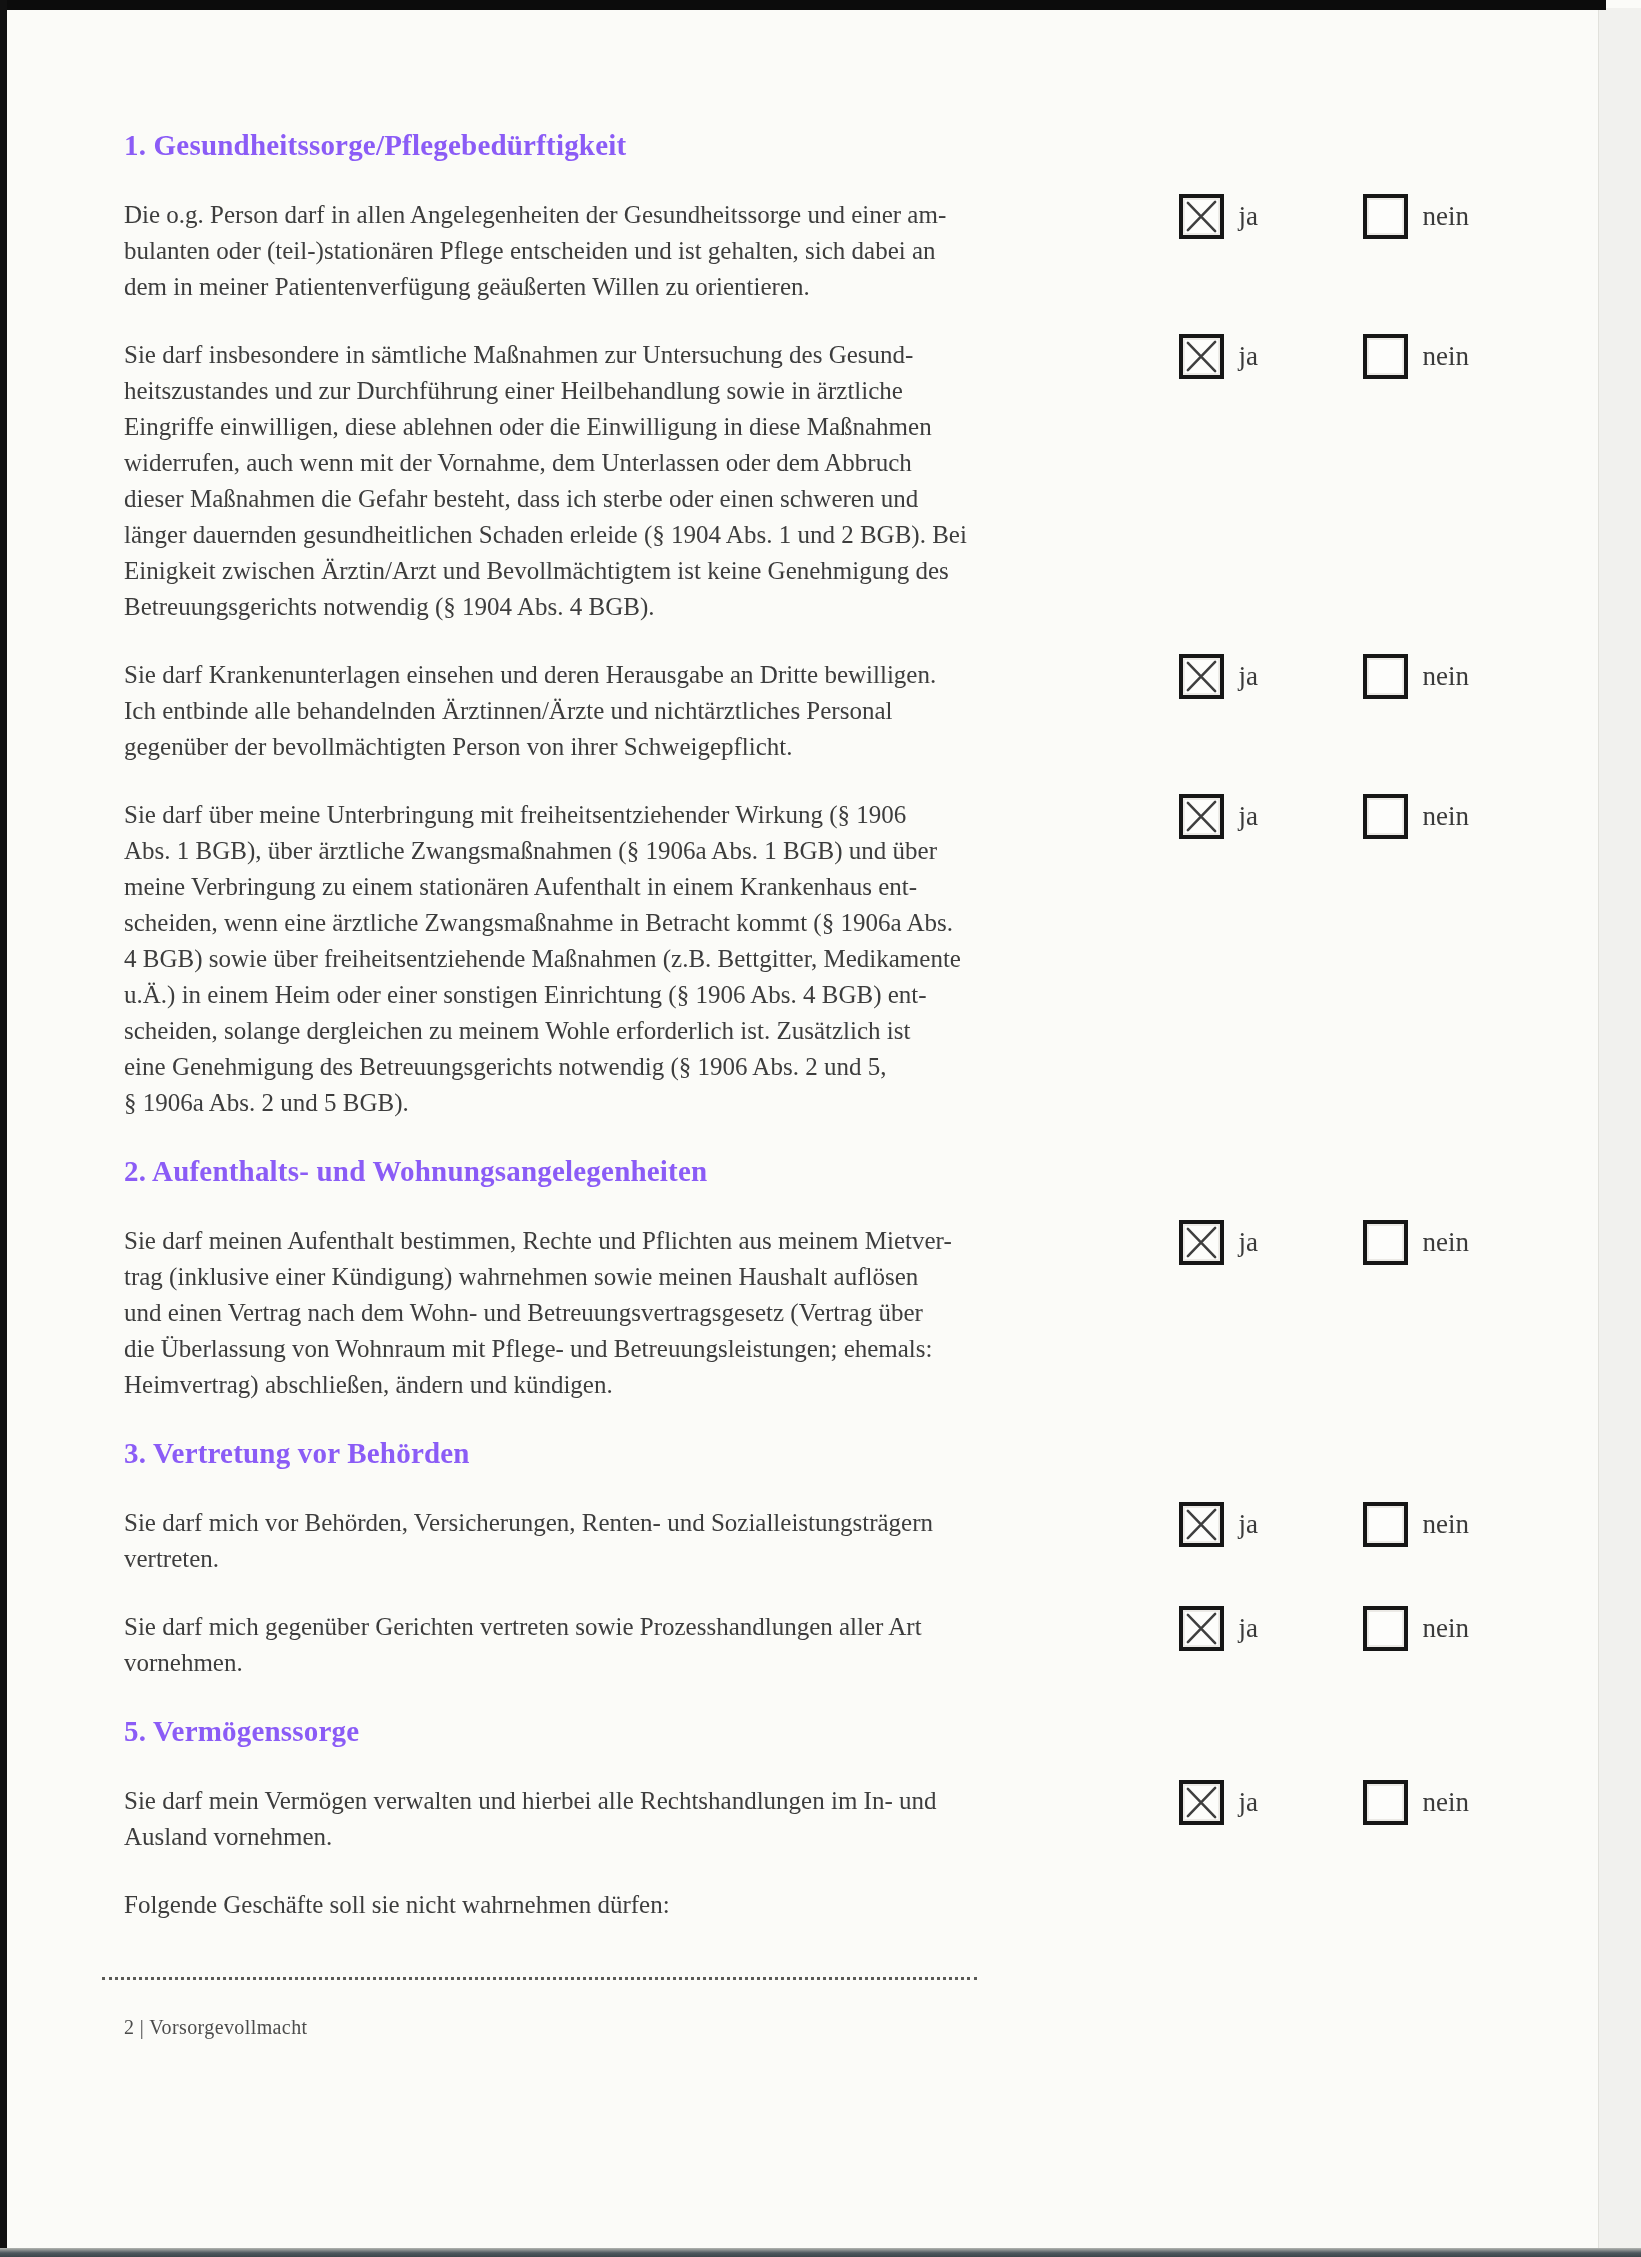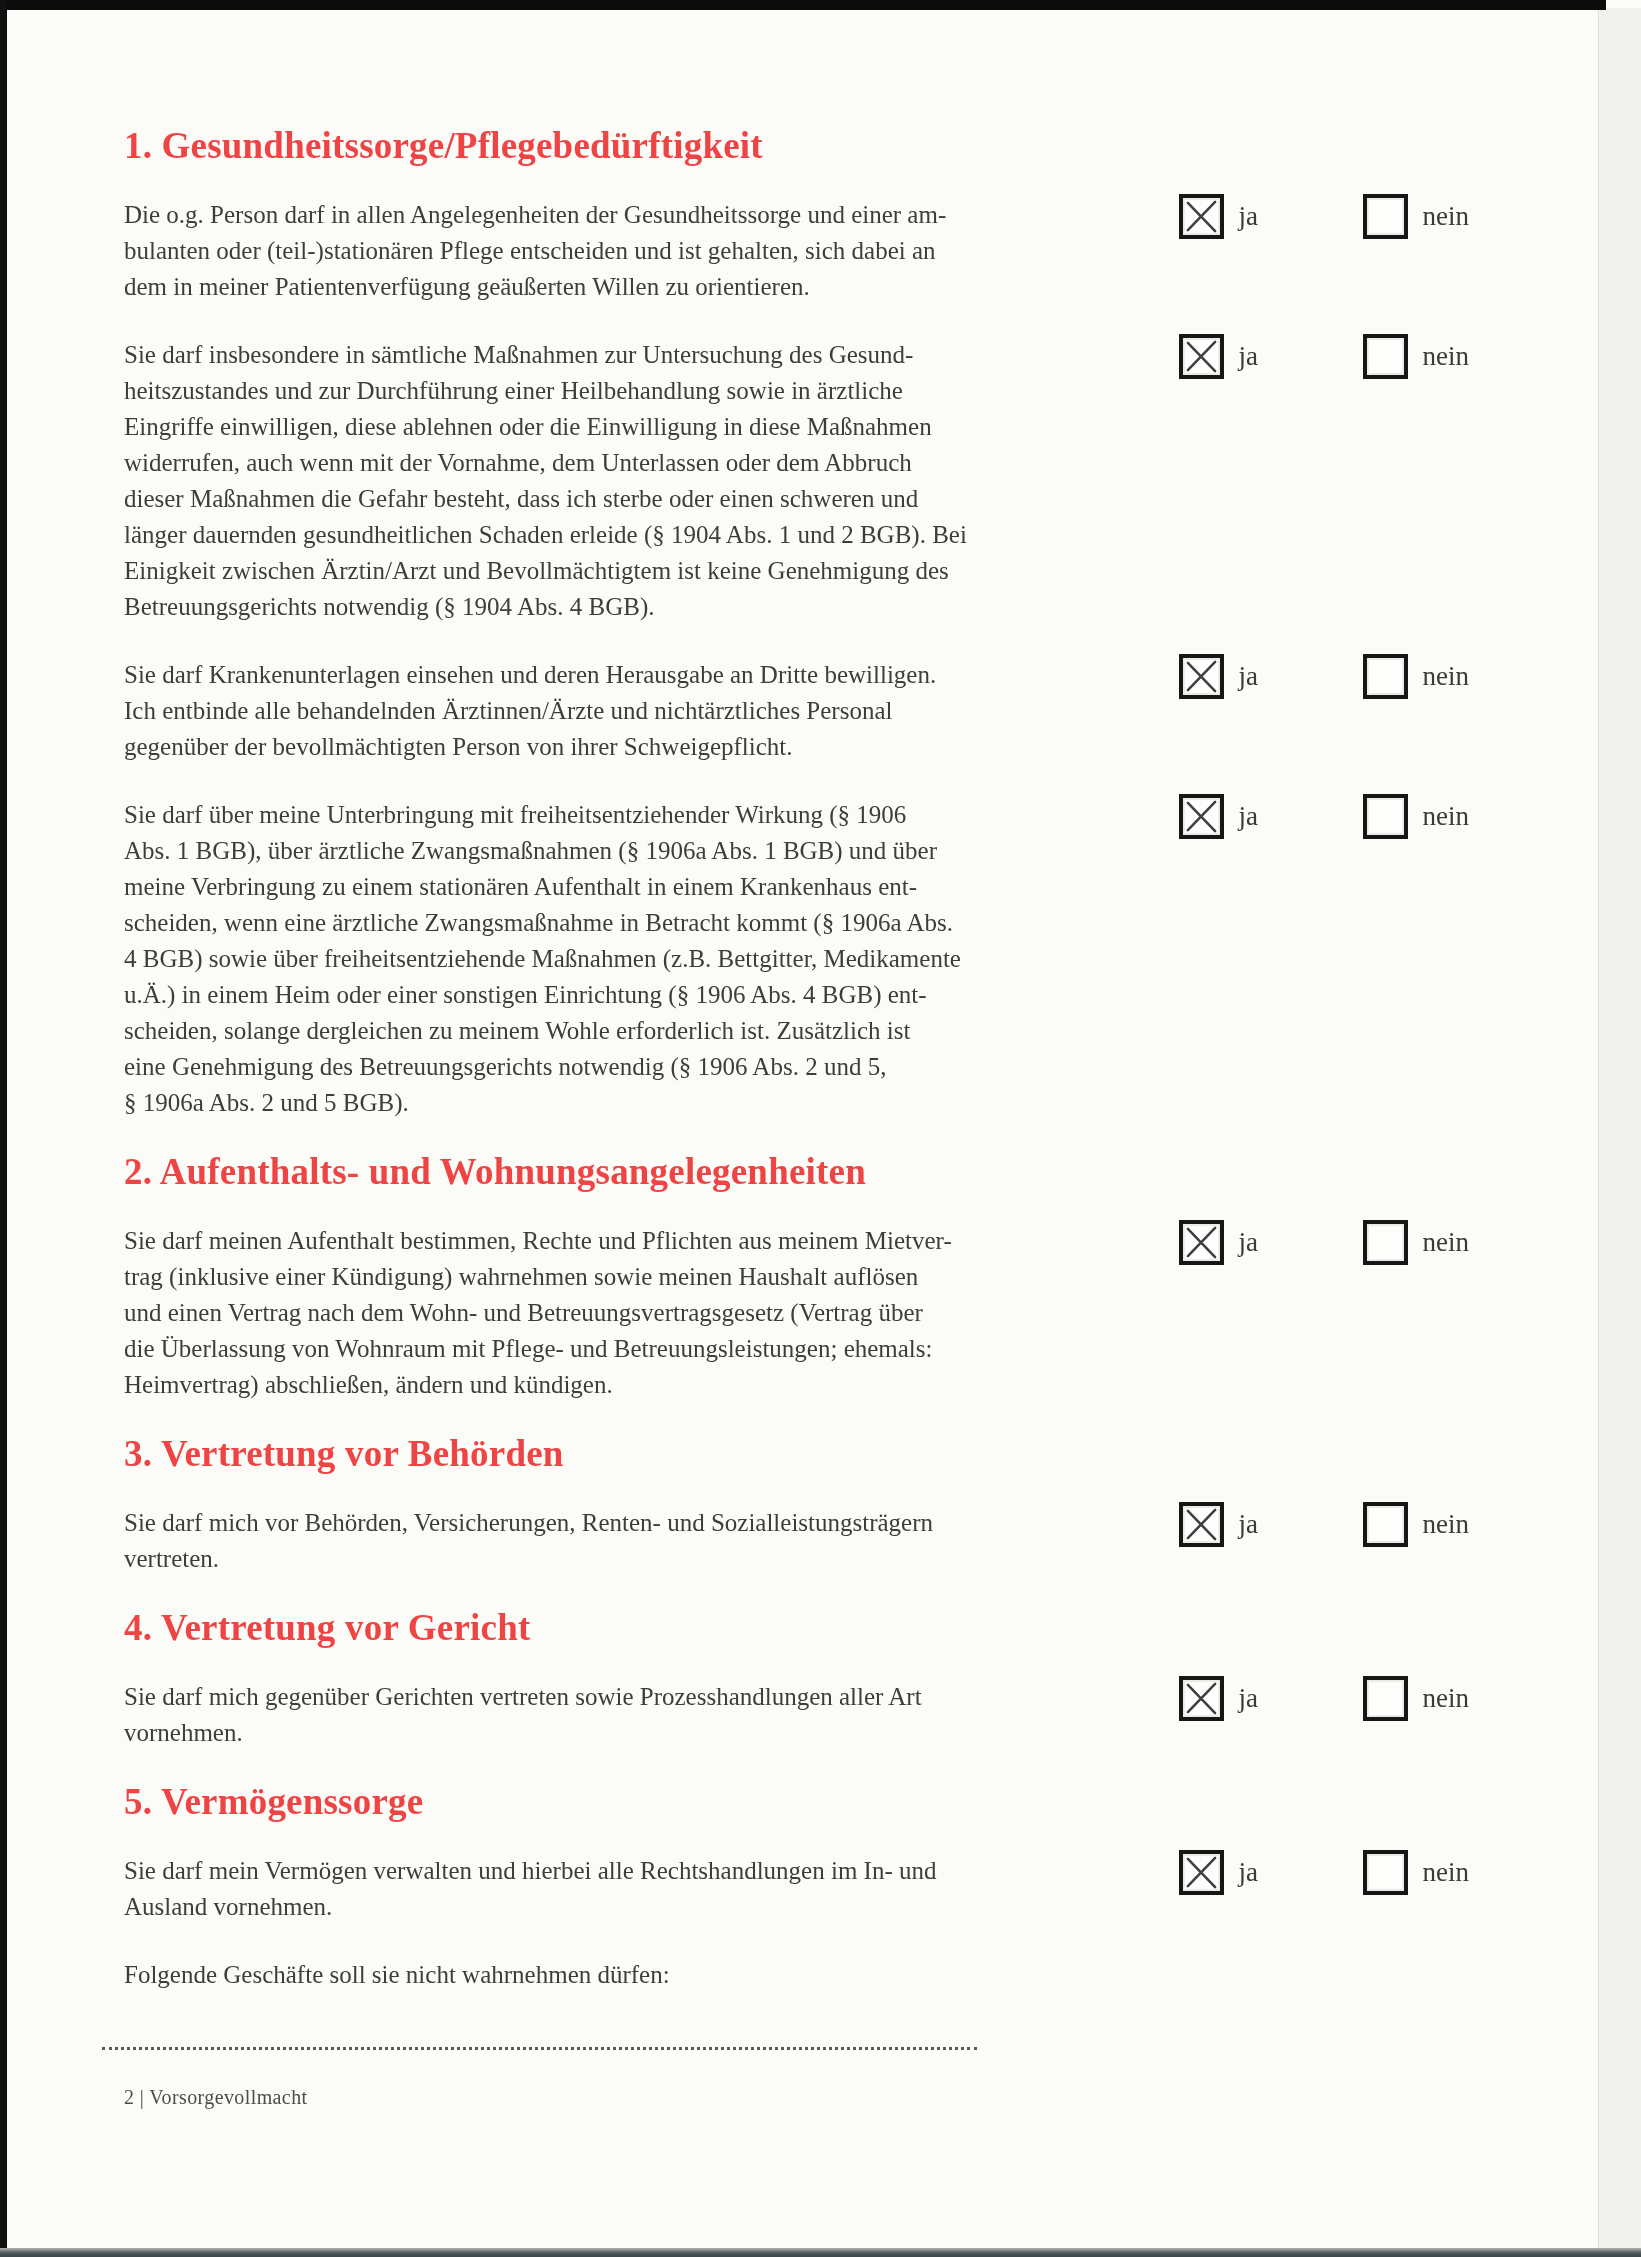--- a/index.html
+++ b/index.html
@@ -38,24 +38,24 @@
     border-left: 1px solid #e1e1dc;
   }
   
   .content {
     position: relative;
     padding: 127px 0 0 124px;
     width: 1394px;
   }
   .section-heading {
     margin: 0 0 33px 0;
-    font-size: 37px;
+    font-size: 29px;
     line-height: 37px;
     font-weight: bold;
-    color: #ef4444;
+    color: #8b5cf6;
     letter-spacing: 0.2px;
   }
   .section:nth-child(n+3) .section-heading { margin-top: 25px; }
   .qa-row {
     position: relative;
     margin: 0 0 32px 0;
   }
   .qa-text {
     font-size: 25px;
     line-height: 36px;
@@ -262,21 +262,20 @@
                 <svg viewBox="0 0 38 38" style="visibility:hidden">
                   <path d="M5 5 L33 34 M33 4 L5 33" stroke="#3f3f3f" stroke-width="2.6" fill="none" stroke-linecap="round"></path>
                 </svg>
               </span>
       <span class="cb-label">nein</span>
     </div>
   </div>
         </div>
   </div>
       <div class="section">
-    <div class="section-heading">4. Vertretung vor Gericht</div>
     <div>
           <div class="qa-row">
     <div class="qa-text">Sie darf mich gegenüber Gerichten vertreten sowie Prozesshandlungen aller Art
 vornehmen.</div>
     <div class="cb-group cb-ja">
       <span class="cb-box">
                 <svg viewBox="0 0 38 38" style="visibility: visible;">
                   <path d="M5 5 L33 34 M33 4 L5 33" stroke="#3f3f3f" stroke-width="2.6" fill="none" stroke-linecap="round"></path>
                 </svg>
               </span>

